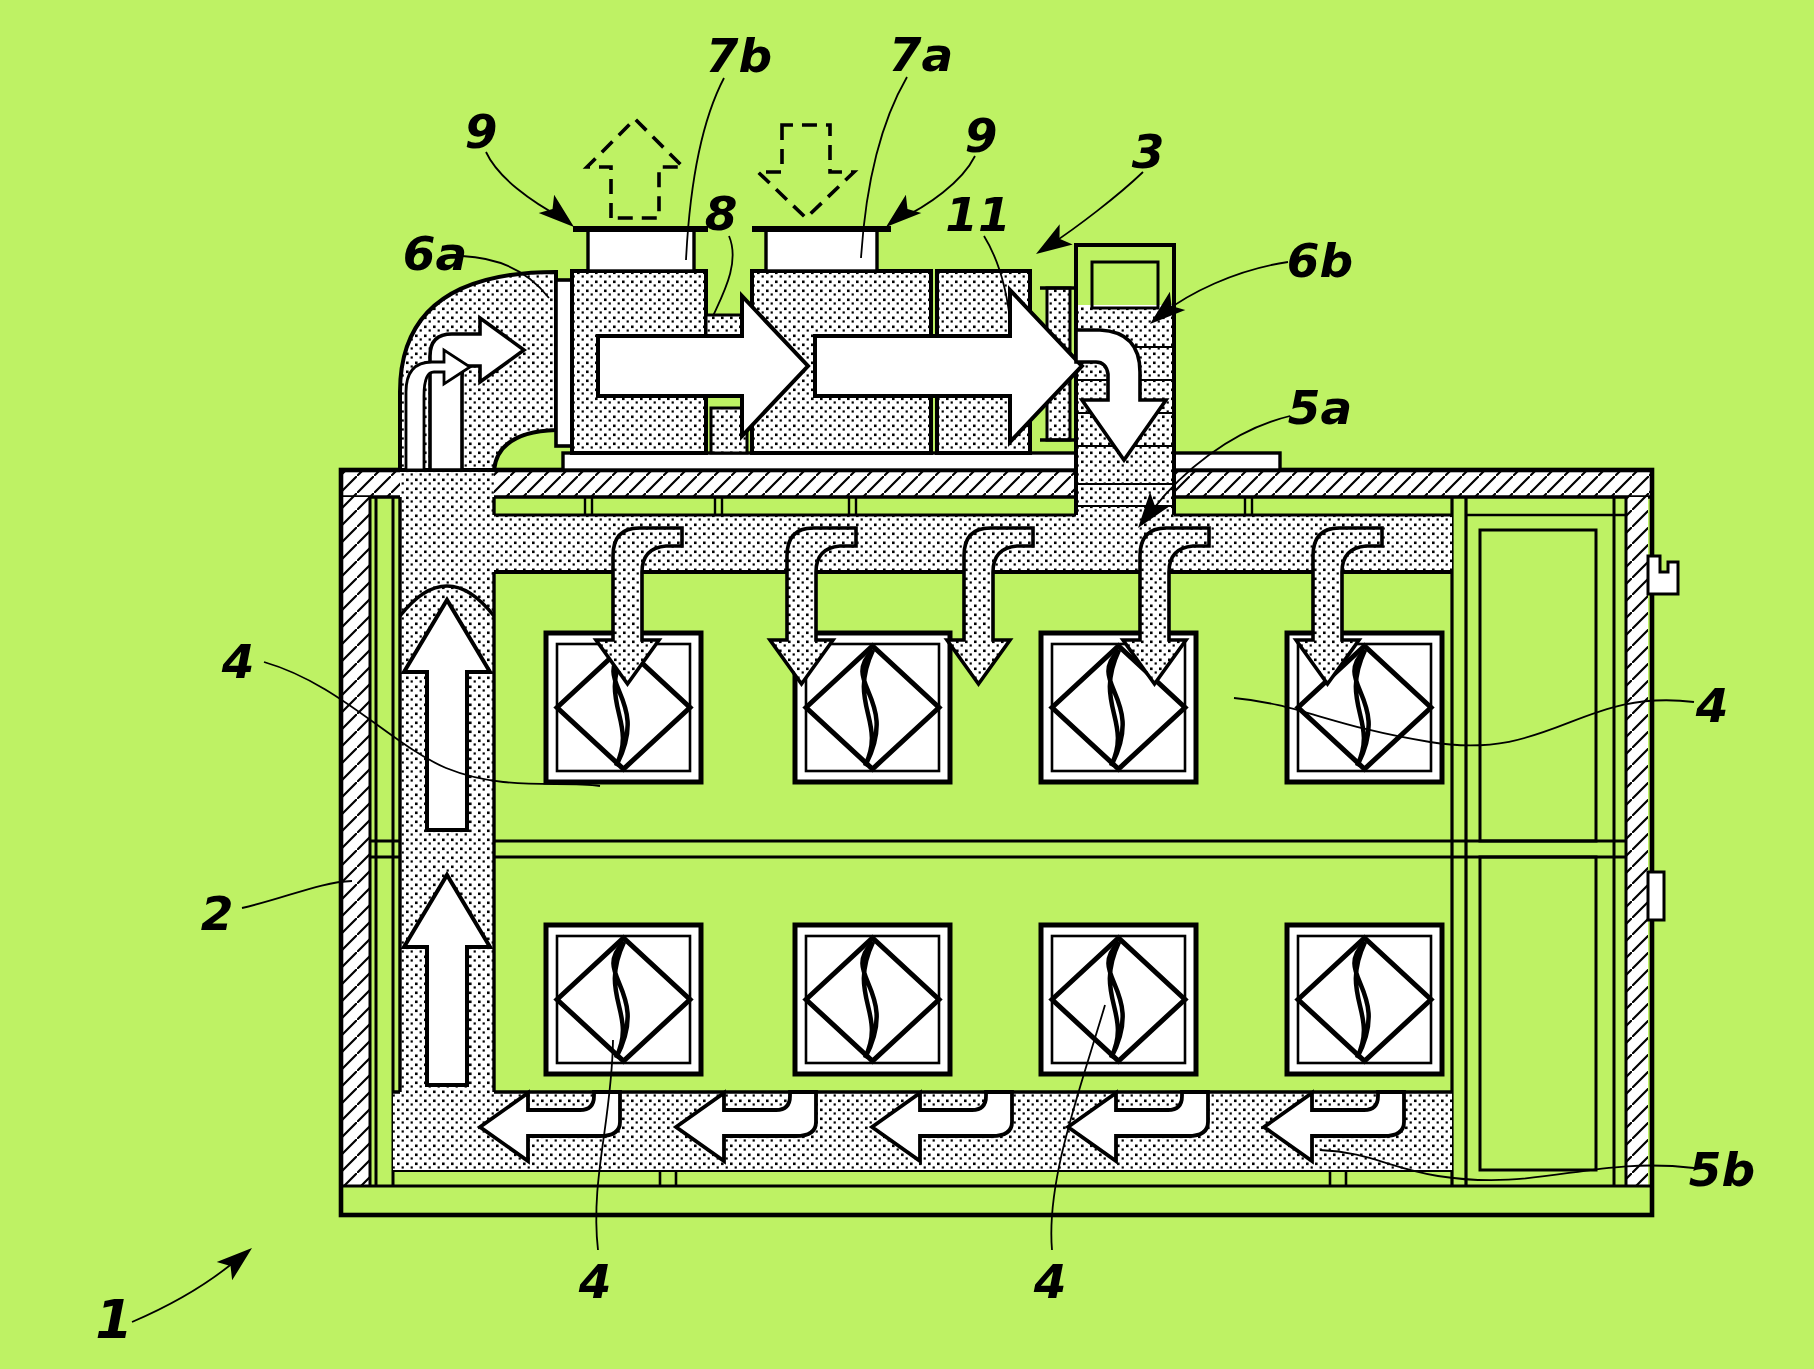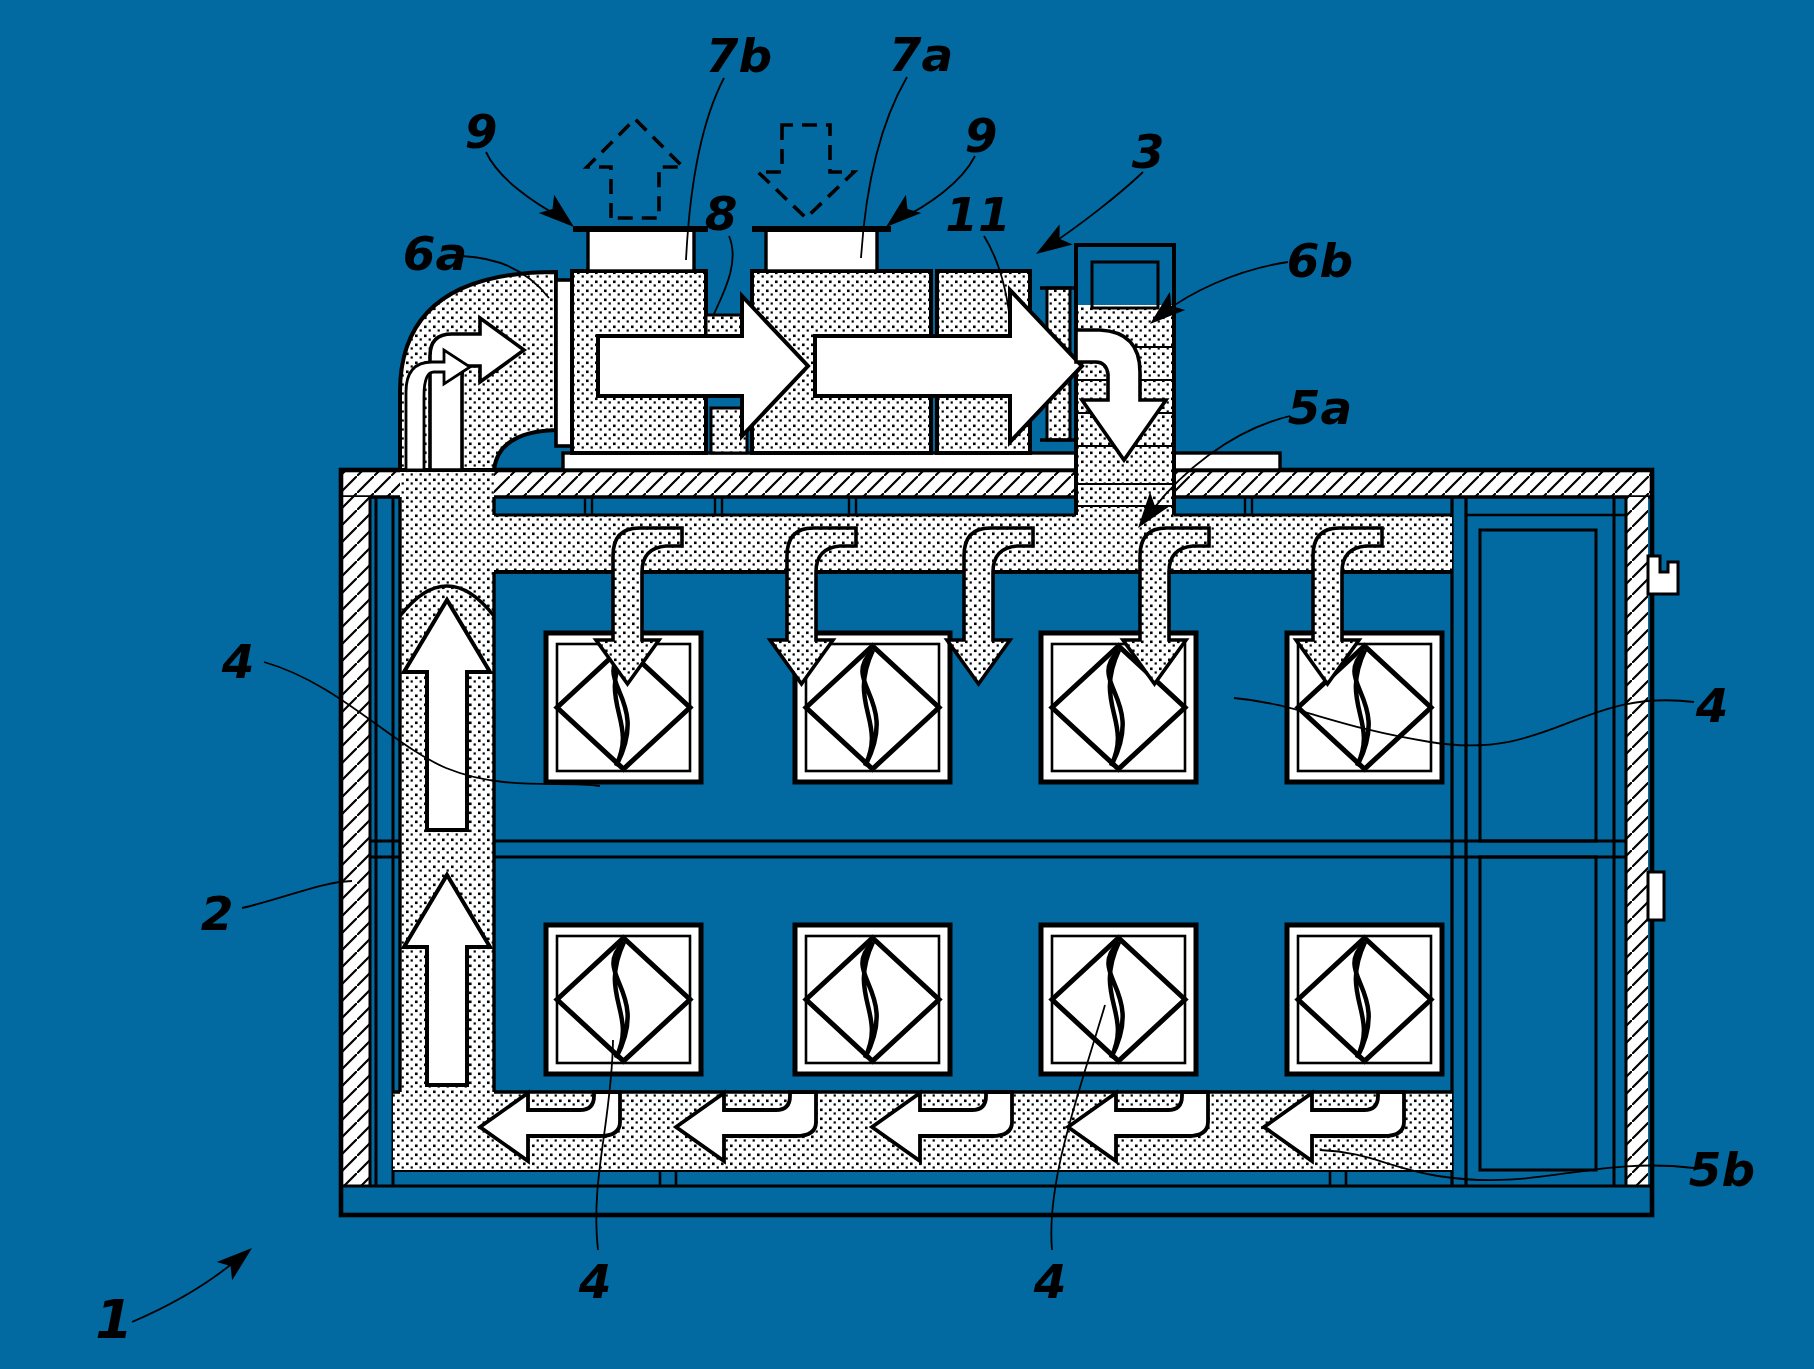--- a/index.html
+++ b/index.html
@@ -1,16 +1,16 @@
 <!DOCTYPE html>
 <html><head>
 <meta charset="utf-8">
 <style>
   html,body{margin:0;padding:0;background:#ffffff;}
-  .stage{position:relative;width:1814px;height:1369px;background:#0369a1;overflow:hidden;
+  .stage{position:relative;width:1814px;height:1369px;background:#bef264;overflow:hidden;
          font-family:"DejaVu Sans",sans-serif;}
   svg{display:block;}
   text.ref{font-family:"DejaVu Sans",sans-serif;font-style:italic;font-weight:bold;
            fill:#000;text-anchor:middle;}
   .sz46{font-size:47px;}
   .sz52{font-size:54px;}
 </style>
 </head>
 <body>
 

